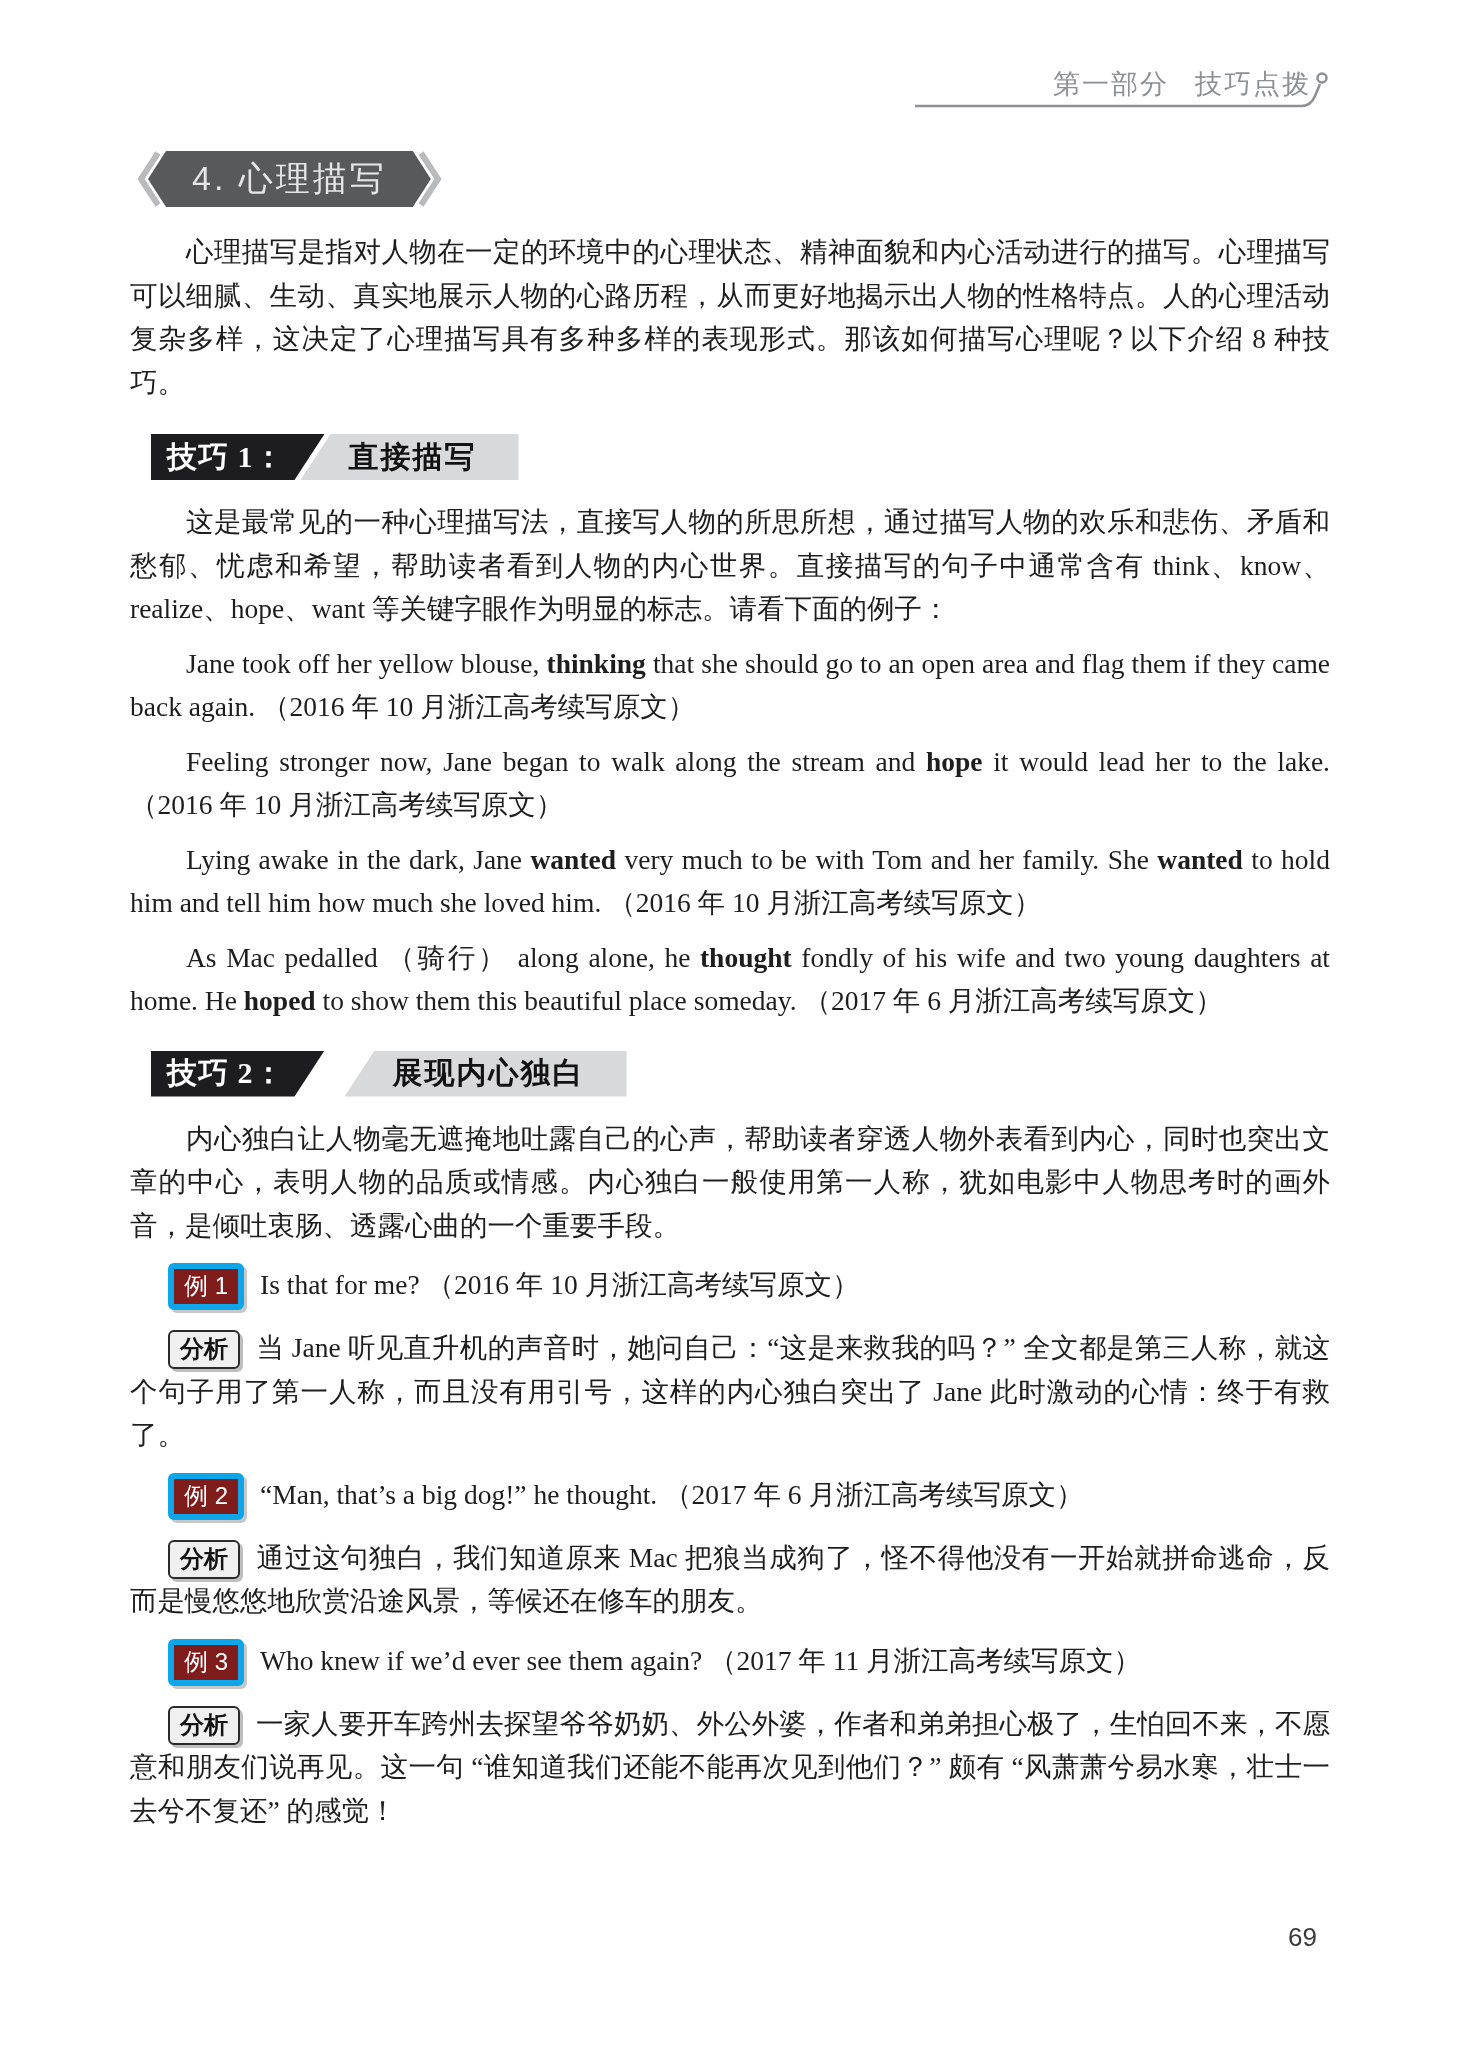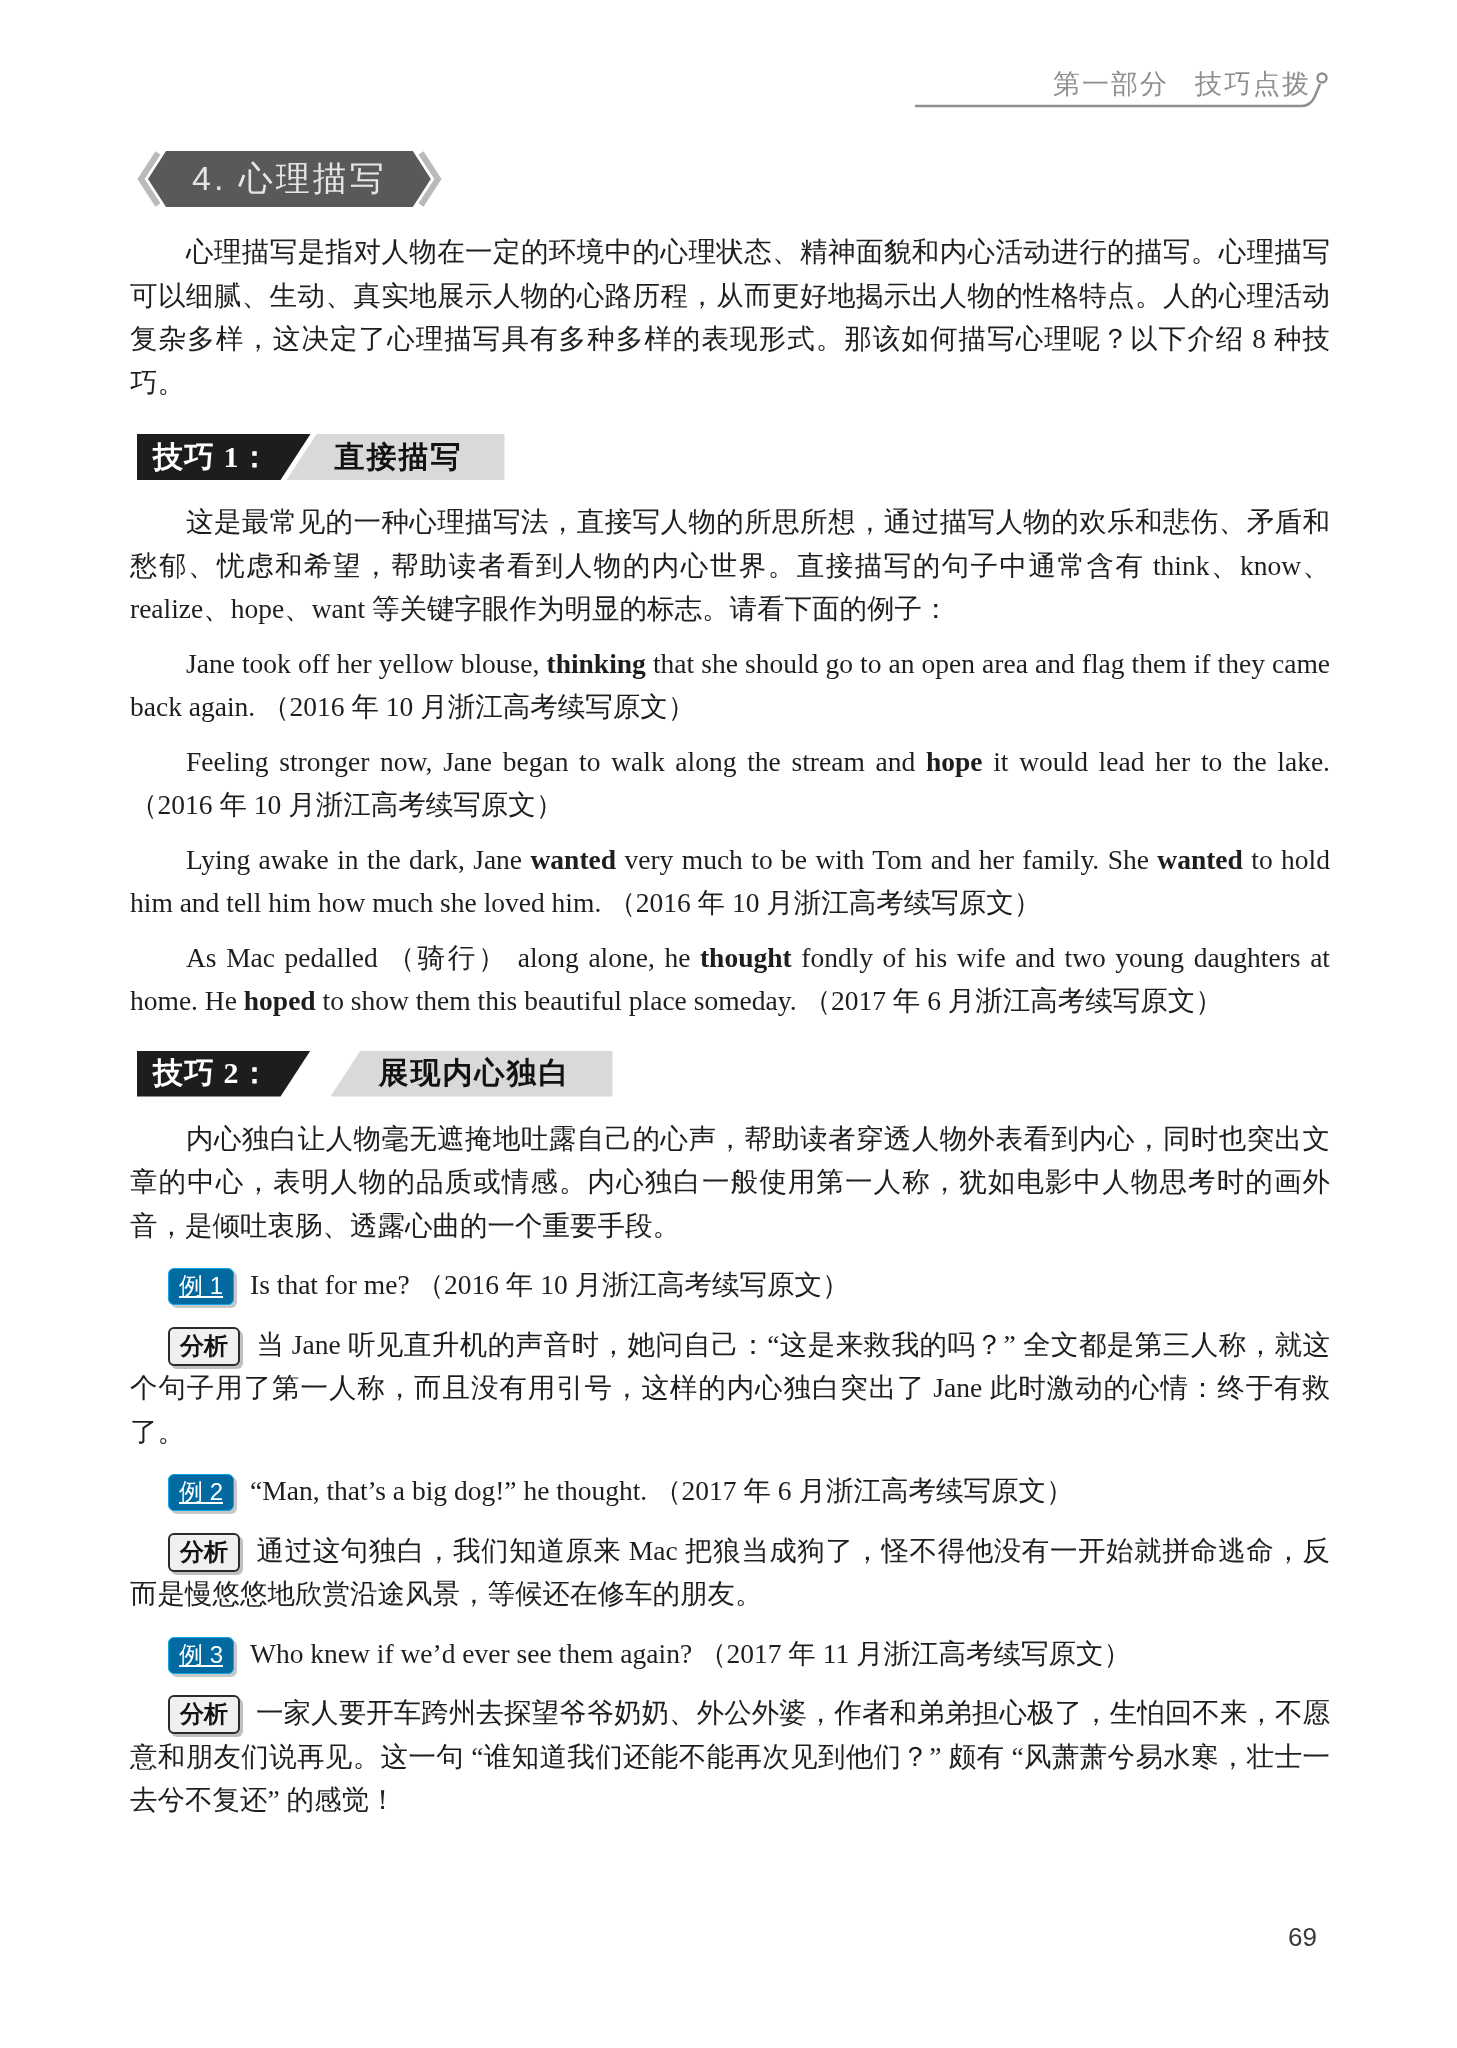--- a/index.html
+++ b/index.html
@@ -30,21 +30,21 @@
     font-family:"Liberation Sans","DejaVu Sans",sans-serif;
     font-size:34px;letter-spacing:3px;
     padding:10px 44px 12px 44px;line-height:1;
     clip-path:polygon(18px 0,calc(100% - 18px) 0,100% 50%,calc(100% - 18px) 100%,18px 100%,0 50%);
   }
   .chev{flex:0 0 auto;}
   .chev.left{margin-right:-14px;}
   .chev.right{margin-left:-14px;}
 
   
-  .tech-row{display:flex;align-items:stretch;margin-top:30px;margin-left:7px;height:46px;}
+  .tech-row{display:flex;align-items:stretch;margin-top:30px;margin-left:21px;height:46px;}
   .tech-black{
     background:#1d1d1f;color:#ffffff;font-weight:bold;font-size:30px;
     display:flex;align-items:center;padding:0 40px 0 16px;
     clip-path:polygon(0 0,100% 0,calc(100% - 30px) 100%,0 100%);
     letter-spacing:1px;
   }
   .tech-gray{
     background:#d8d9da;color:#121212;font-weight:bold;font-size:30px;
     display:flex;align-items:center;padding:0 42px 0 48px;margin-left:-24px;
     clip-path:polygon(30px 0,100% 0,100% 100%,0 100%);
@@ -62,23 +62,22 @@
 
   
   p.item{margin:0;margin-top:16px;font-size:27.5px;line-height:43.5px;text-align:justify;text-indent:38px;}
   .badge-ex,.badge-an{
     display:inline-block;text-indent:0;vertical-align:baseline;
     font-family:"Liberation Sans","DejaVu Sans",sans-serif;
     font-size:24px;line-height:32px;border-radius:6px;margin-right:16px;
     padding:1px 10px 2px 10px;
   }
   .badge-ex{
-    background:#0369a1;color:#ffffff;border:1px solid #0ea5e9;
+    background:#7f1d1d;color:#ffffff;border:6px solid #0ea5e9;
     box-shadow:3px 3px 0 #c7c7c7;
-    text-decoration:underline;
   }
   .badge-an{
     background:#f0f0f0;color:#131313;border:2px solid #2b2b2b;font-weight:bold;
     box-shadow:3px 3px 0 #bfbfbf;
   }
 
   
   .pagenum{
     position:absolute;right:140px;top:1922px;
     font-size:26px;color:#3a3a3a;font-family:"Liberation Sans","DejaVu Sans",sans-serif;

